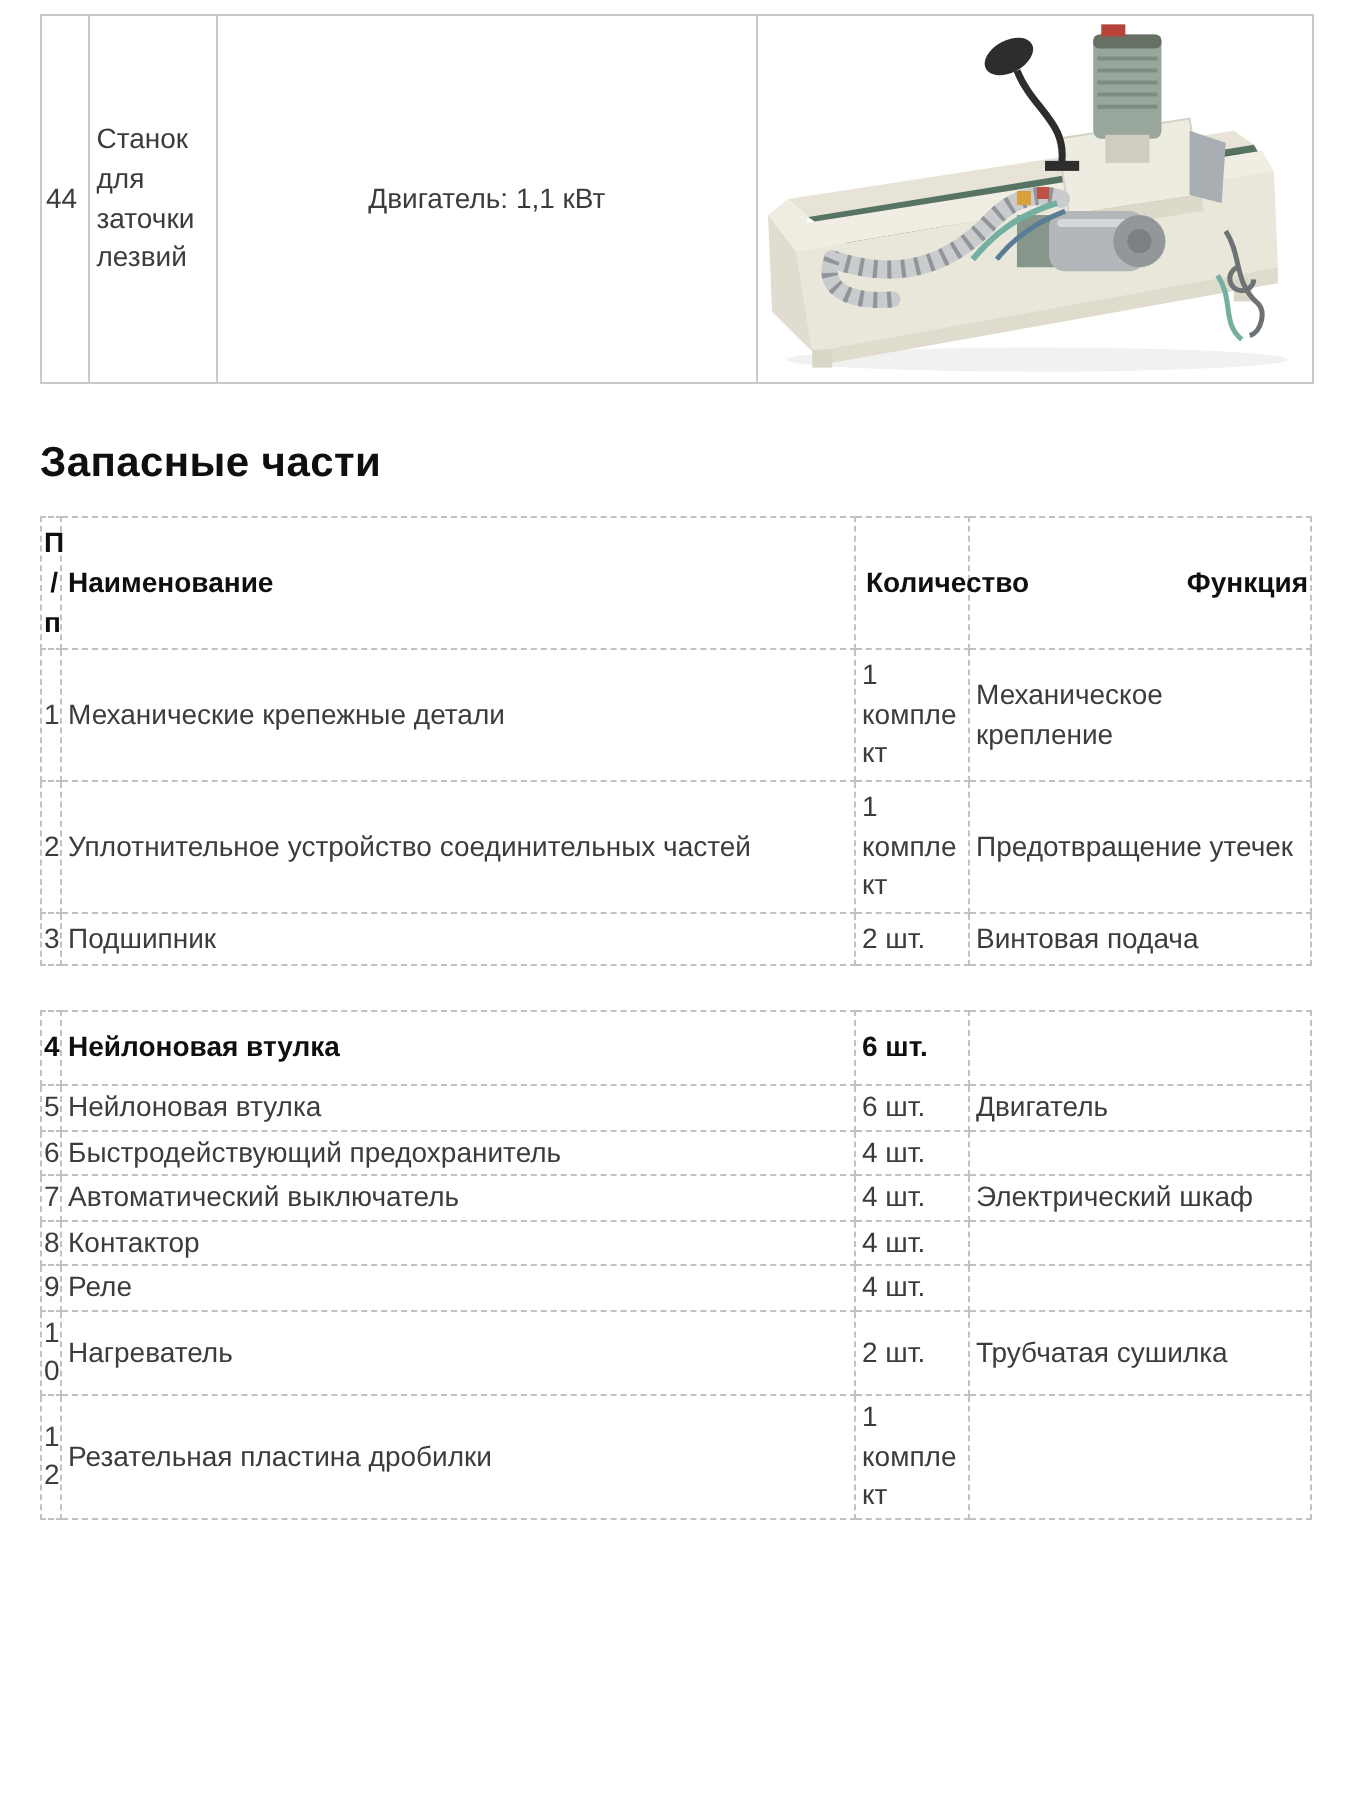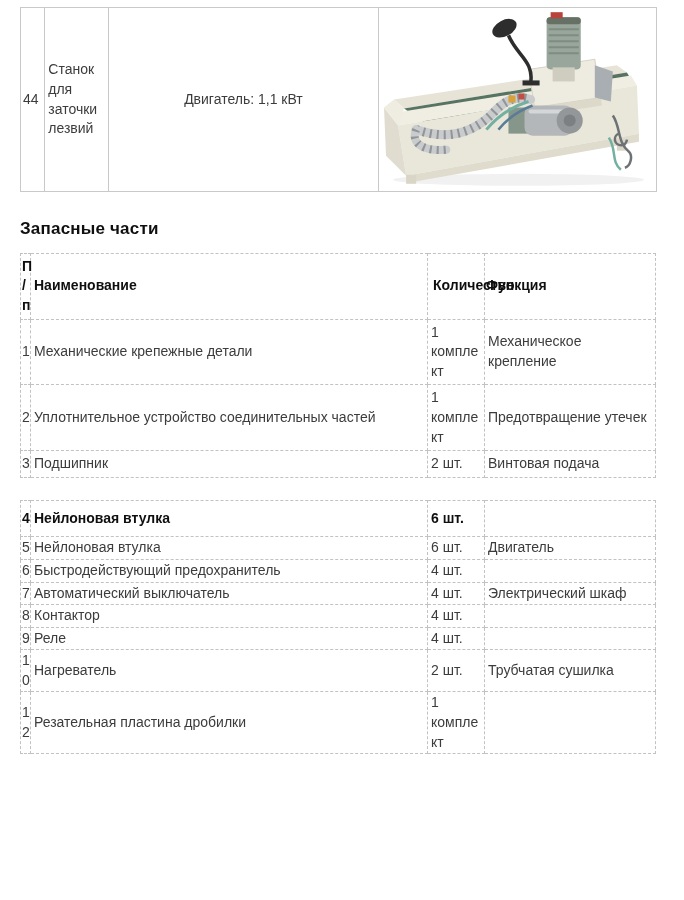--- a/index.html
+++ b/index.html
@@ -18,28 +18,28 @@
   .t1 td { border: 1px solid #c9c9c9; vertical-align: middle; }
   .t1 .c-num  { width: 24px;  padding: 2px; }
   .t1 .c-name { width: 63px;  padding: 2px 3px; }
   .t1 .c-desc { width: 267px; padding: 2px 4px; text-align: center; }
   .t1 .c-photo{ width: 275px; padding: 1px; }
   .t1 svg { display: block; width: 271px; height: 181px; }
 
   
   h2.section {
     margin: 25px 0 12px 0;
-    font-size: 17px; font-weight: bold; color: #0f0f0f;
+    font-size: 21px; font-weight: bold; color: #0f0f0f;
     letter-spacing: 0.2px;
   }
 
   
   .tsp { width: 635px; }
   .tsp th, .tsp td { border: 1px dashed #c2c2c2; vertical-align: middle; }
-  .tsp th { font-weight: bold; color: #0f0f0f; text-align: left; padding: 3px 1px; }
+  .tsp th { font-weight: bold; color: #0f0f0f; text-align: right; padding: 3px 1px; }
   .tsp th.h-name { text-align: left; padding-left: 3px; }
   .tsp col.col-num  { width: 10px; }
   .tsp col.col-name { width: 397px; }
   .tsp col.col-qty  { width: 57px; }
   .tsp col.col-func { width: 171px; }
   .tsp td { padding: 3px; }
   .tsp td.c-num { padding: 3px 1px; overflow-wrap: break-word; word-break: break-word; }
   .tsp th.h-num { overflow-wrap: break-word; word-break: break-word; }
   .tsp td.c-name { white-space: pre-line; }
   .tsp td.c-qty { overflow-wrap: break-word; word-break: break-word; }

